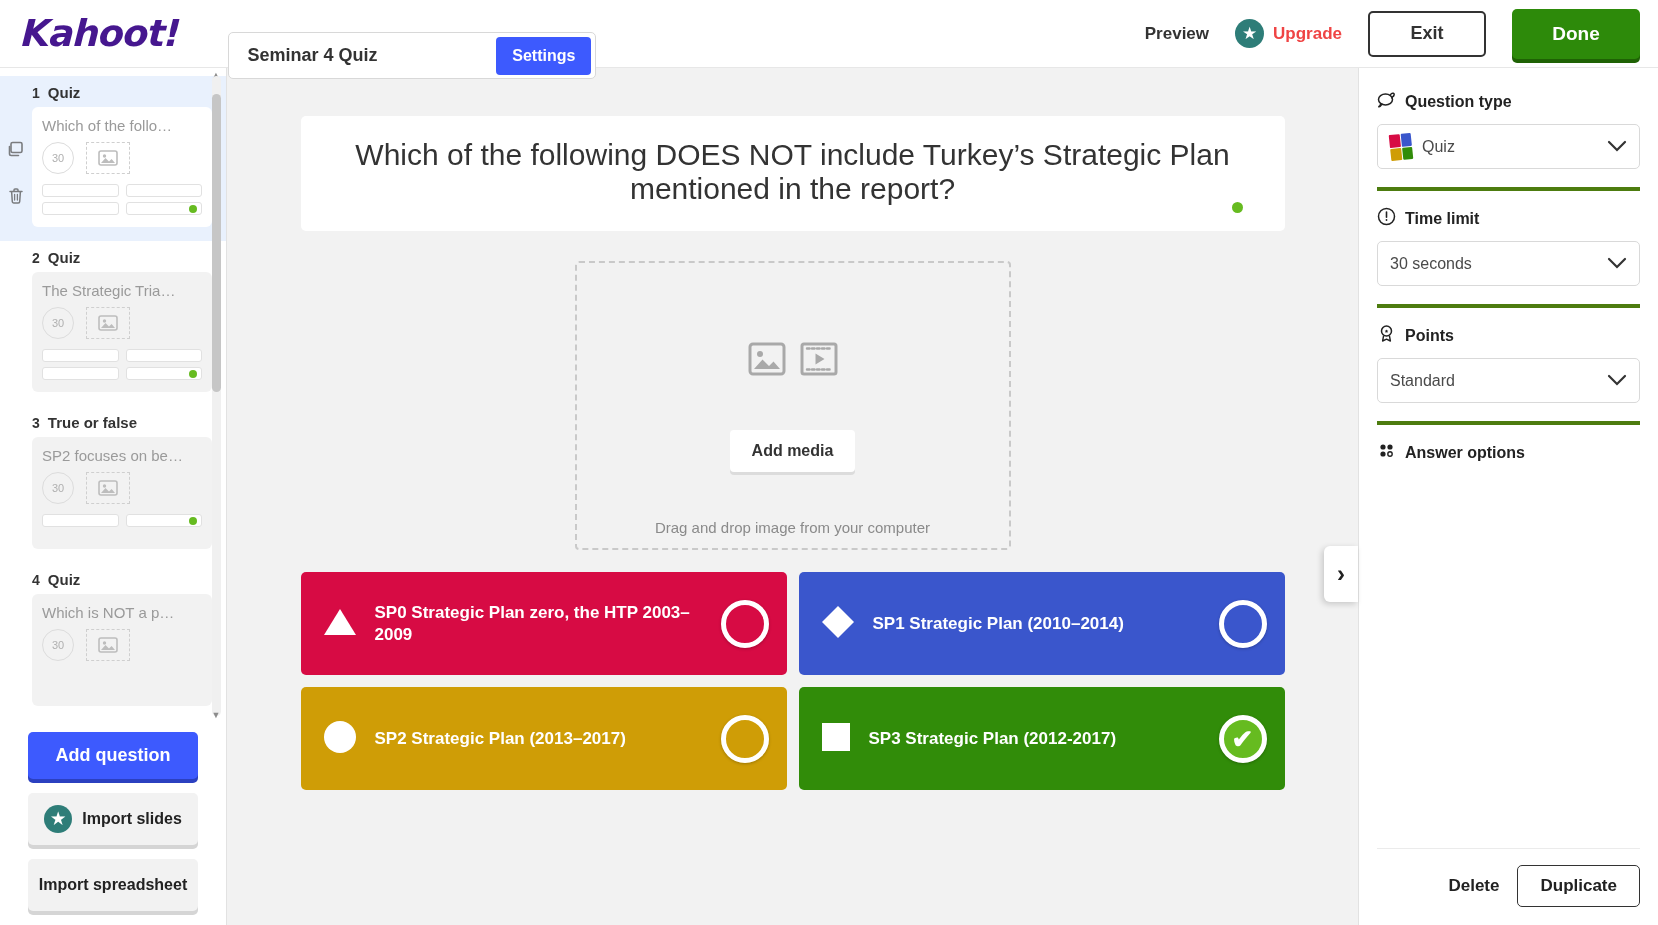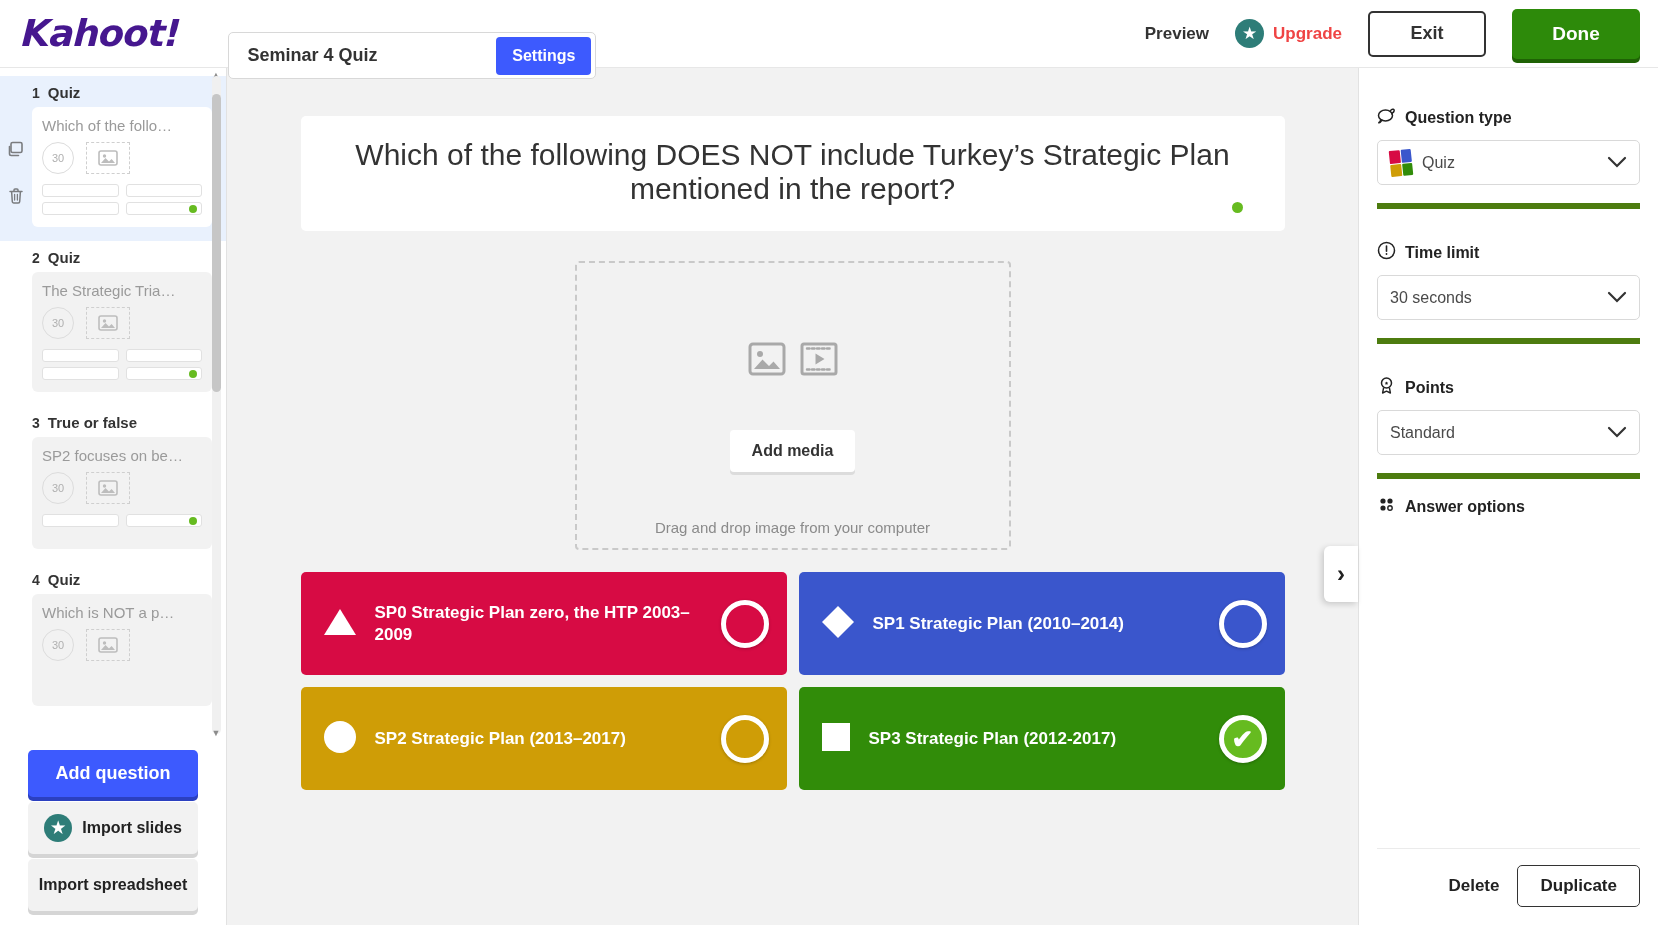--- a/index.html
+++ b/index.html
@@ -154,21 +154,21 @@
     position: absolute; left: 0; top: 18px; width: 9px; height: 298px;
     background: #c6c6c6; border-radius: 5px;
   }
   .scroll-arrow {
     position: absolute; right: 5px; width: 10px; text-align: center;
     font-size: 9px; color: #8c8c8c;
   }
   .sidebar-actions {
     padding: 10px 28px 14px 28px;
     background: #fff;
-    display: flex; flex-direction: column; gap: 5px;
+    display: flex; flex-direction: column; gap: 14px;
     position: relative; z-index: 5;
   }
   .add-question-btn {
     background: #3d5afe; color: #fff; border: none; border-radius: 5px;
     height: 47px; font-size: 18px; font-weight: 700; cursor: pointer;
     box-shadow: 0 4px 0 #2b40c0;
     font-family: "Liberation Sans", sans-serif;
   }
   .import-btn {
     background: #f2f2f2; border: none; border-radius: 5px;
@@ -261,21 +261,21 @@
 
   
   .rpanel {
     width: 300px; min-width: 300px;
     background: #fff; border-left: 1px solid #e2e2e2;
     display: flex; flex-direction: column;
     padding: 22px 18px 0 18px;
     position: relative;
   }
   .rp-group { padding-bottom: 18px; }
-  .rp-group.divided { border-bottom: 6px solid #4d7c0f; margin-top: 16px; }
+  .rp-group.divided { border-bottom: 4px solid #4d7c0f; }
   .rp-label {
     display: flex; align-items: center; gap: 9px;
     font-size: 16px; font-weight: 700; color: #222;
     margin-bottom: 11px; margin-top: 16px;
   }
   .rp-group:first-child .rp-label { margin-top: 0; }
   .rp-select {
     width: 100%; height: 45px;
     border: 1px solid #d9d9d9; border-radius: 5px;
     background: #fff;

